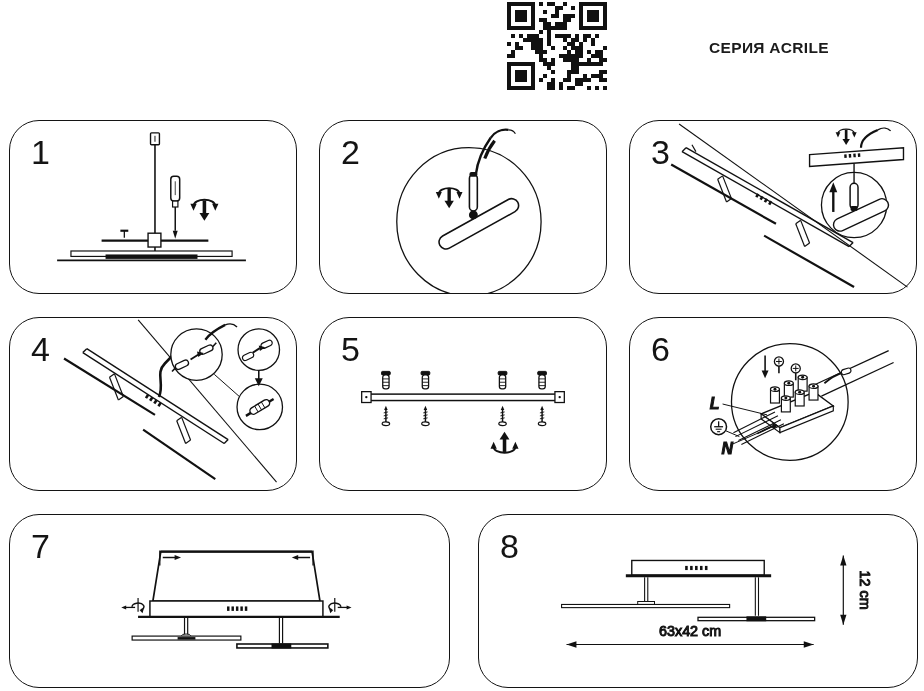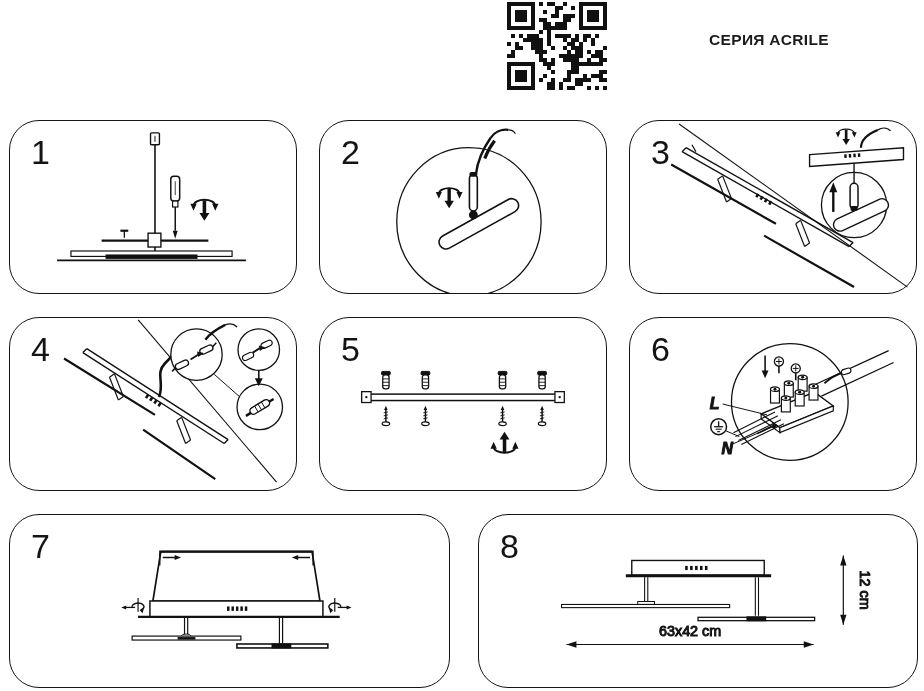--- a/index.html
+++ b/index.html
@@ -12,21 +12,21 @@
   .logo-group{font-size:9.5px;letter-spacing:4.2px;margin:3px 0 3px 3px;color:#222;}
   .flag{width:56px;height:6px;border:1px solid #3a3a3a;display:flex;box-sizing:content-box;}
   .flag span{flex:1;}
   .flag .g{background:#2e7d43}.flag .w{background:#ffffff}.flag .r{background:#b0272c}
   .title{position:absolute;left:98px;top:17px;width:408px;text-align:center;
          font-size:23px;font-weight:700;line-height:1.22;letter-spacing:.2px;}
   .qr{position:absolute;left:507px;top:2px;width:100px;height:88px;}
   .qr i{position:absolute;background:#111;}
   .qr .f{position:absolute;width:28px;height:28px;border:4px solid #111;background:#fff;box-sizing:border-box;}
   .qr .f:after{content:"";position:absolute;inset:4px;background:#111;}
-  .series-block{position:absolute;left:620px;top:31px;width:298px;text-align:center;}
+  .series-block{position:absolute;left:620px;top:39px;width:298px;text-align:center;}
   .series{font-size:15.5px;font-weight:700;letter-spacing:.3px;}
   .article{font-size:19.5px;font-weight:700;margin-top:7px;}
   
   .panel{position:absolute;border:1.6px solid #141414;border-radius:30px;background:#fff;box-sizing:border-box;}
   .num{position:absolute;left:21px;top:12px;font-size:34px;font-weight:400;color:#141414;}
   .ill{position:absolute;left:0;top:0;width:100%;height:100%;}
   svg text{font-family:"Liberation Sans",sans-serif;}
   .lab{font-style:italic;font-weight:600;font-size:16px;fill:#141414;}
   .dim{font-size:14.5px;fill:#222;}
 </style>

